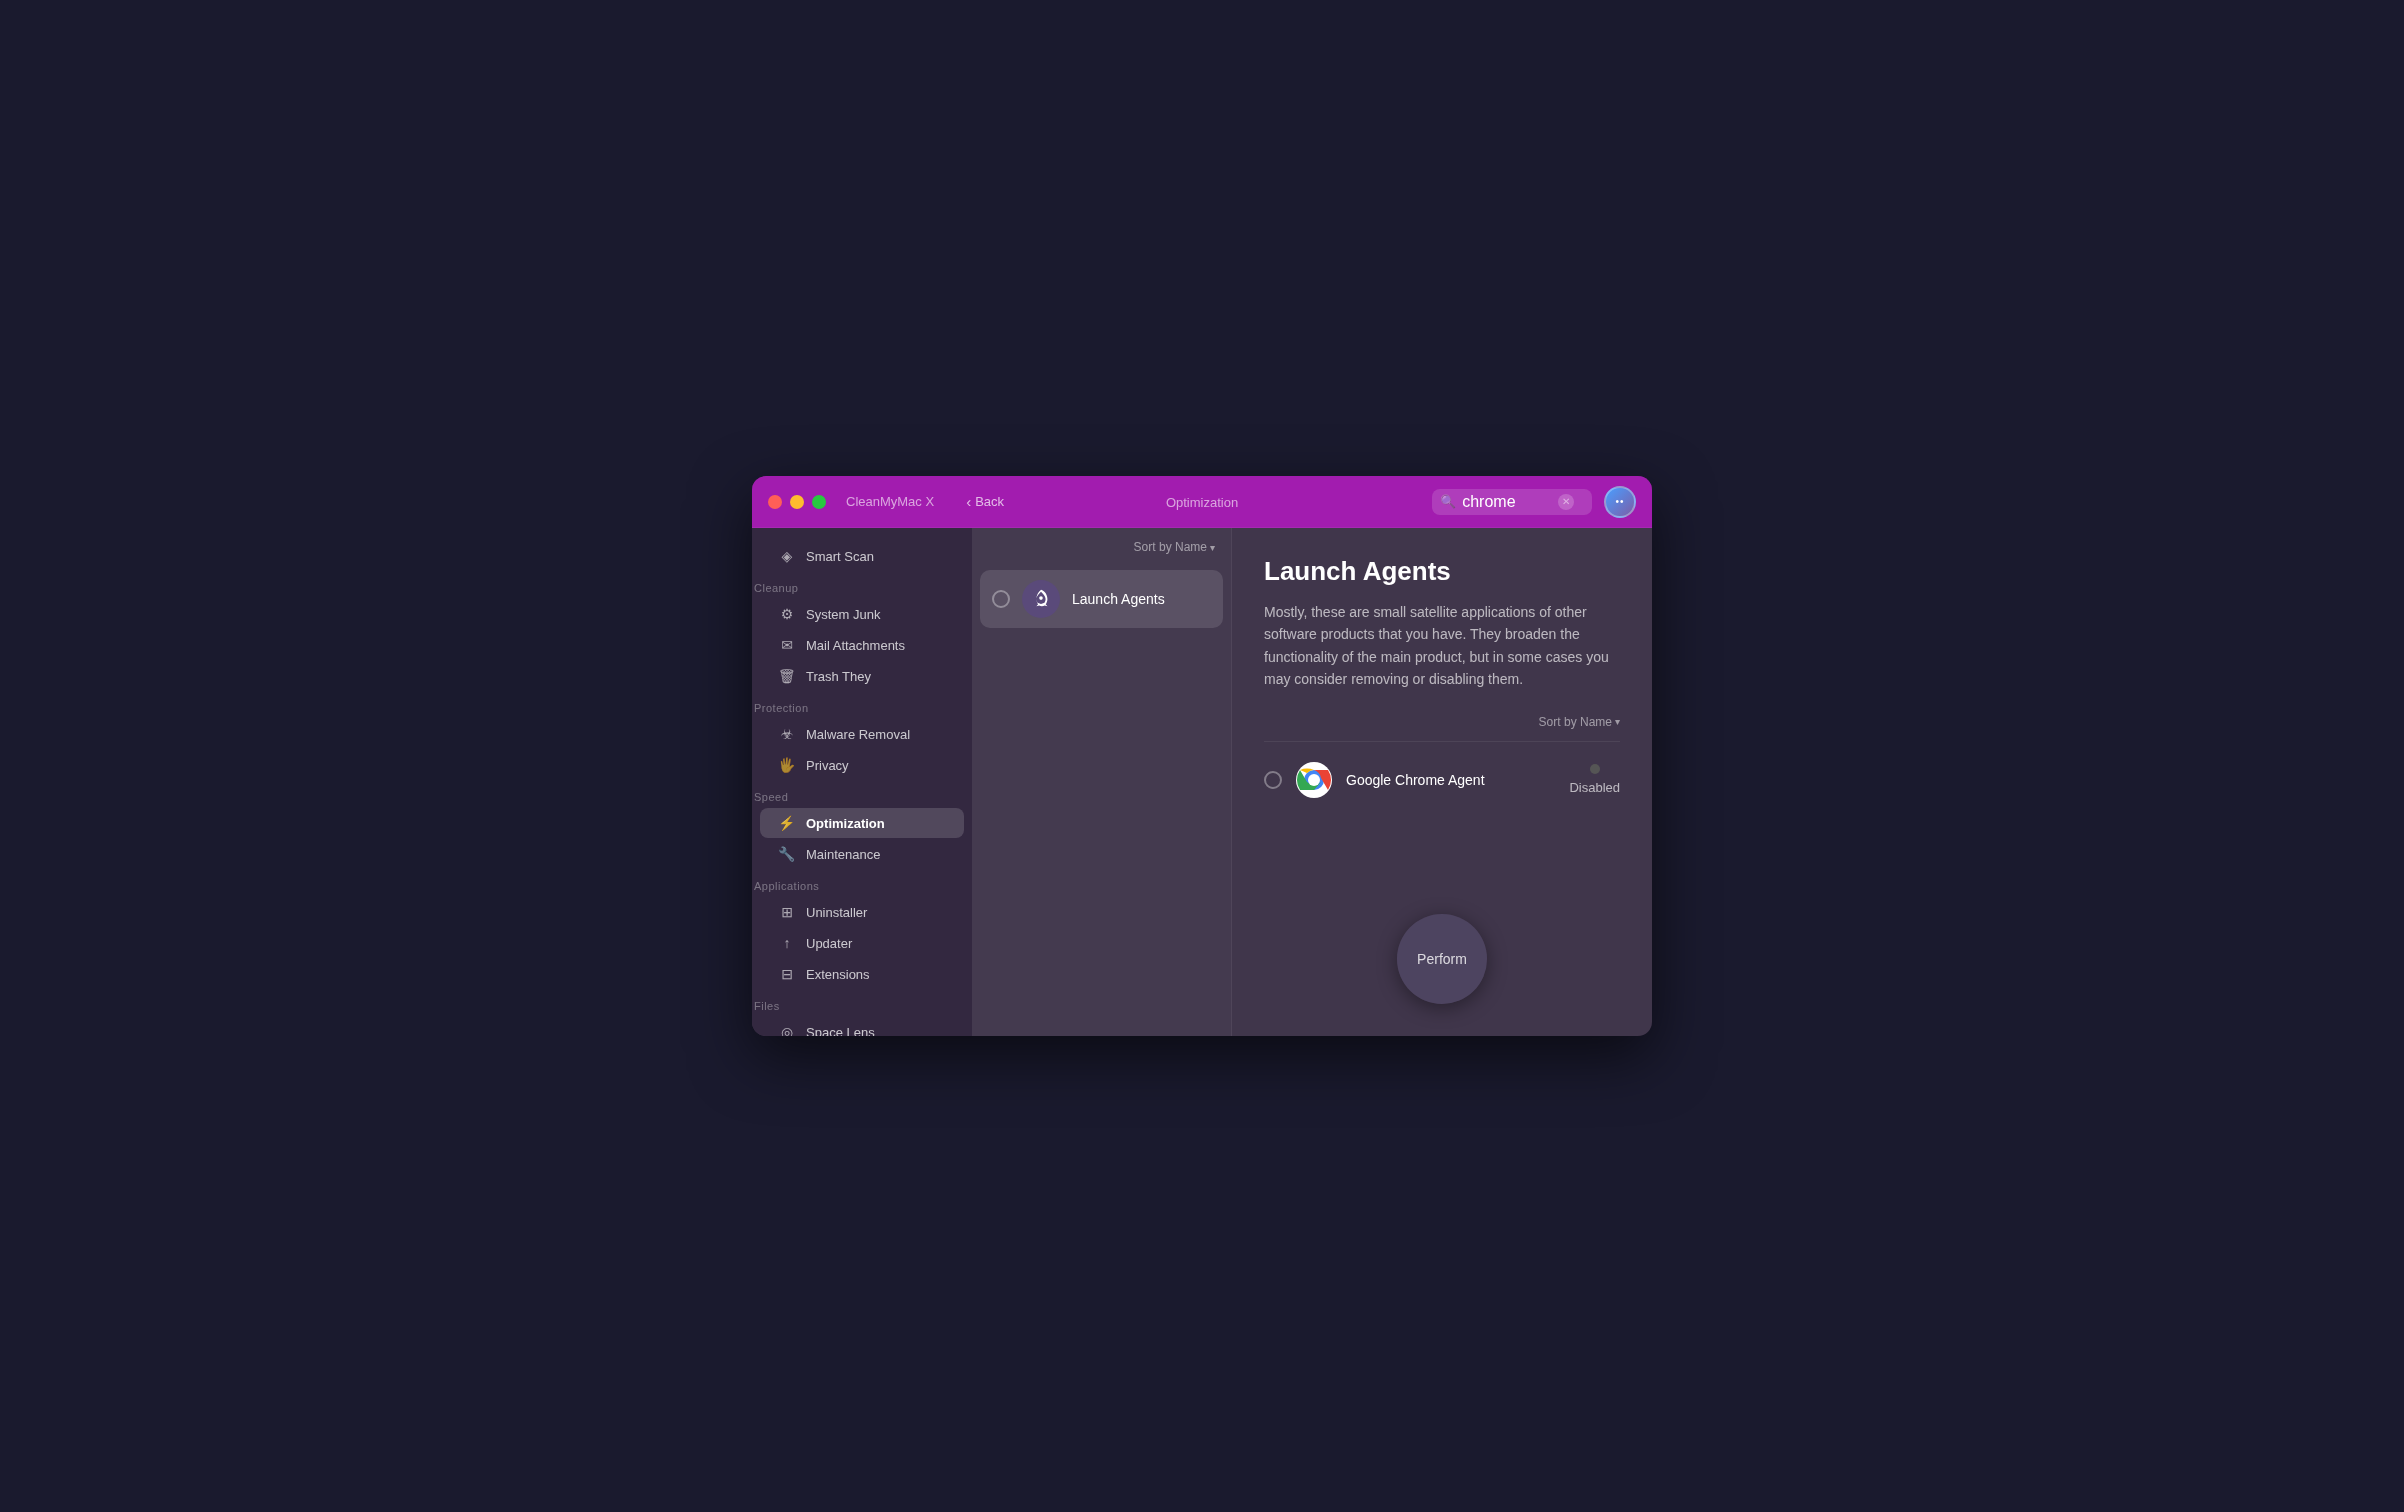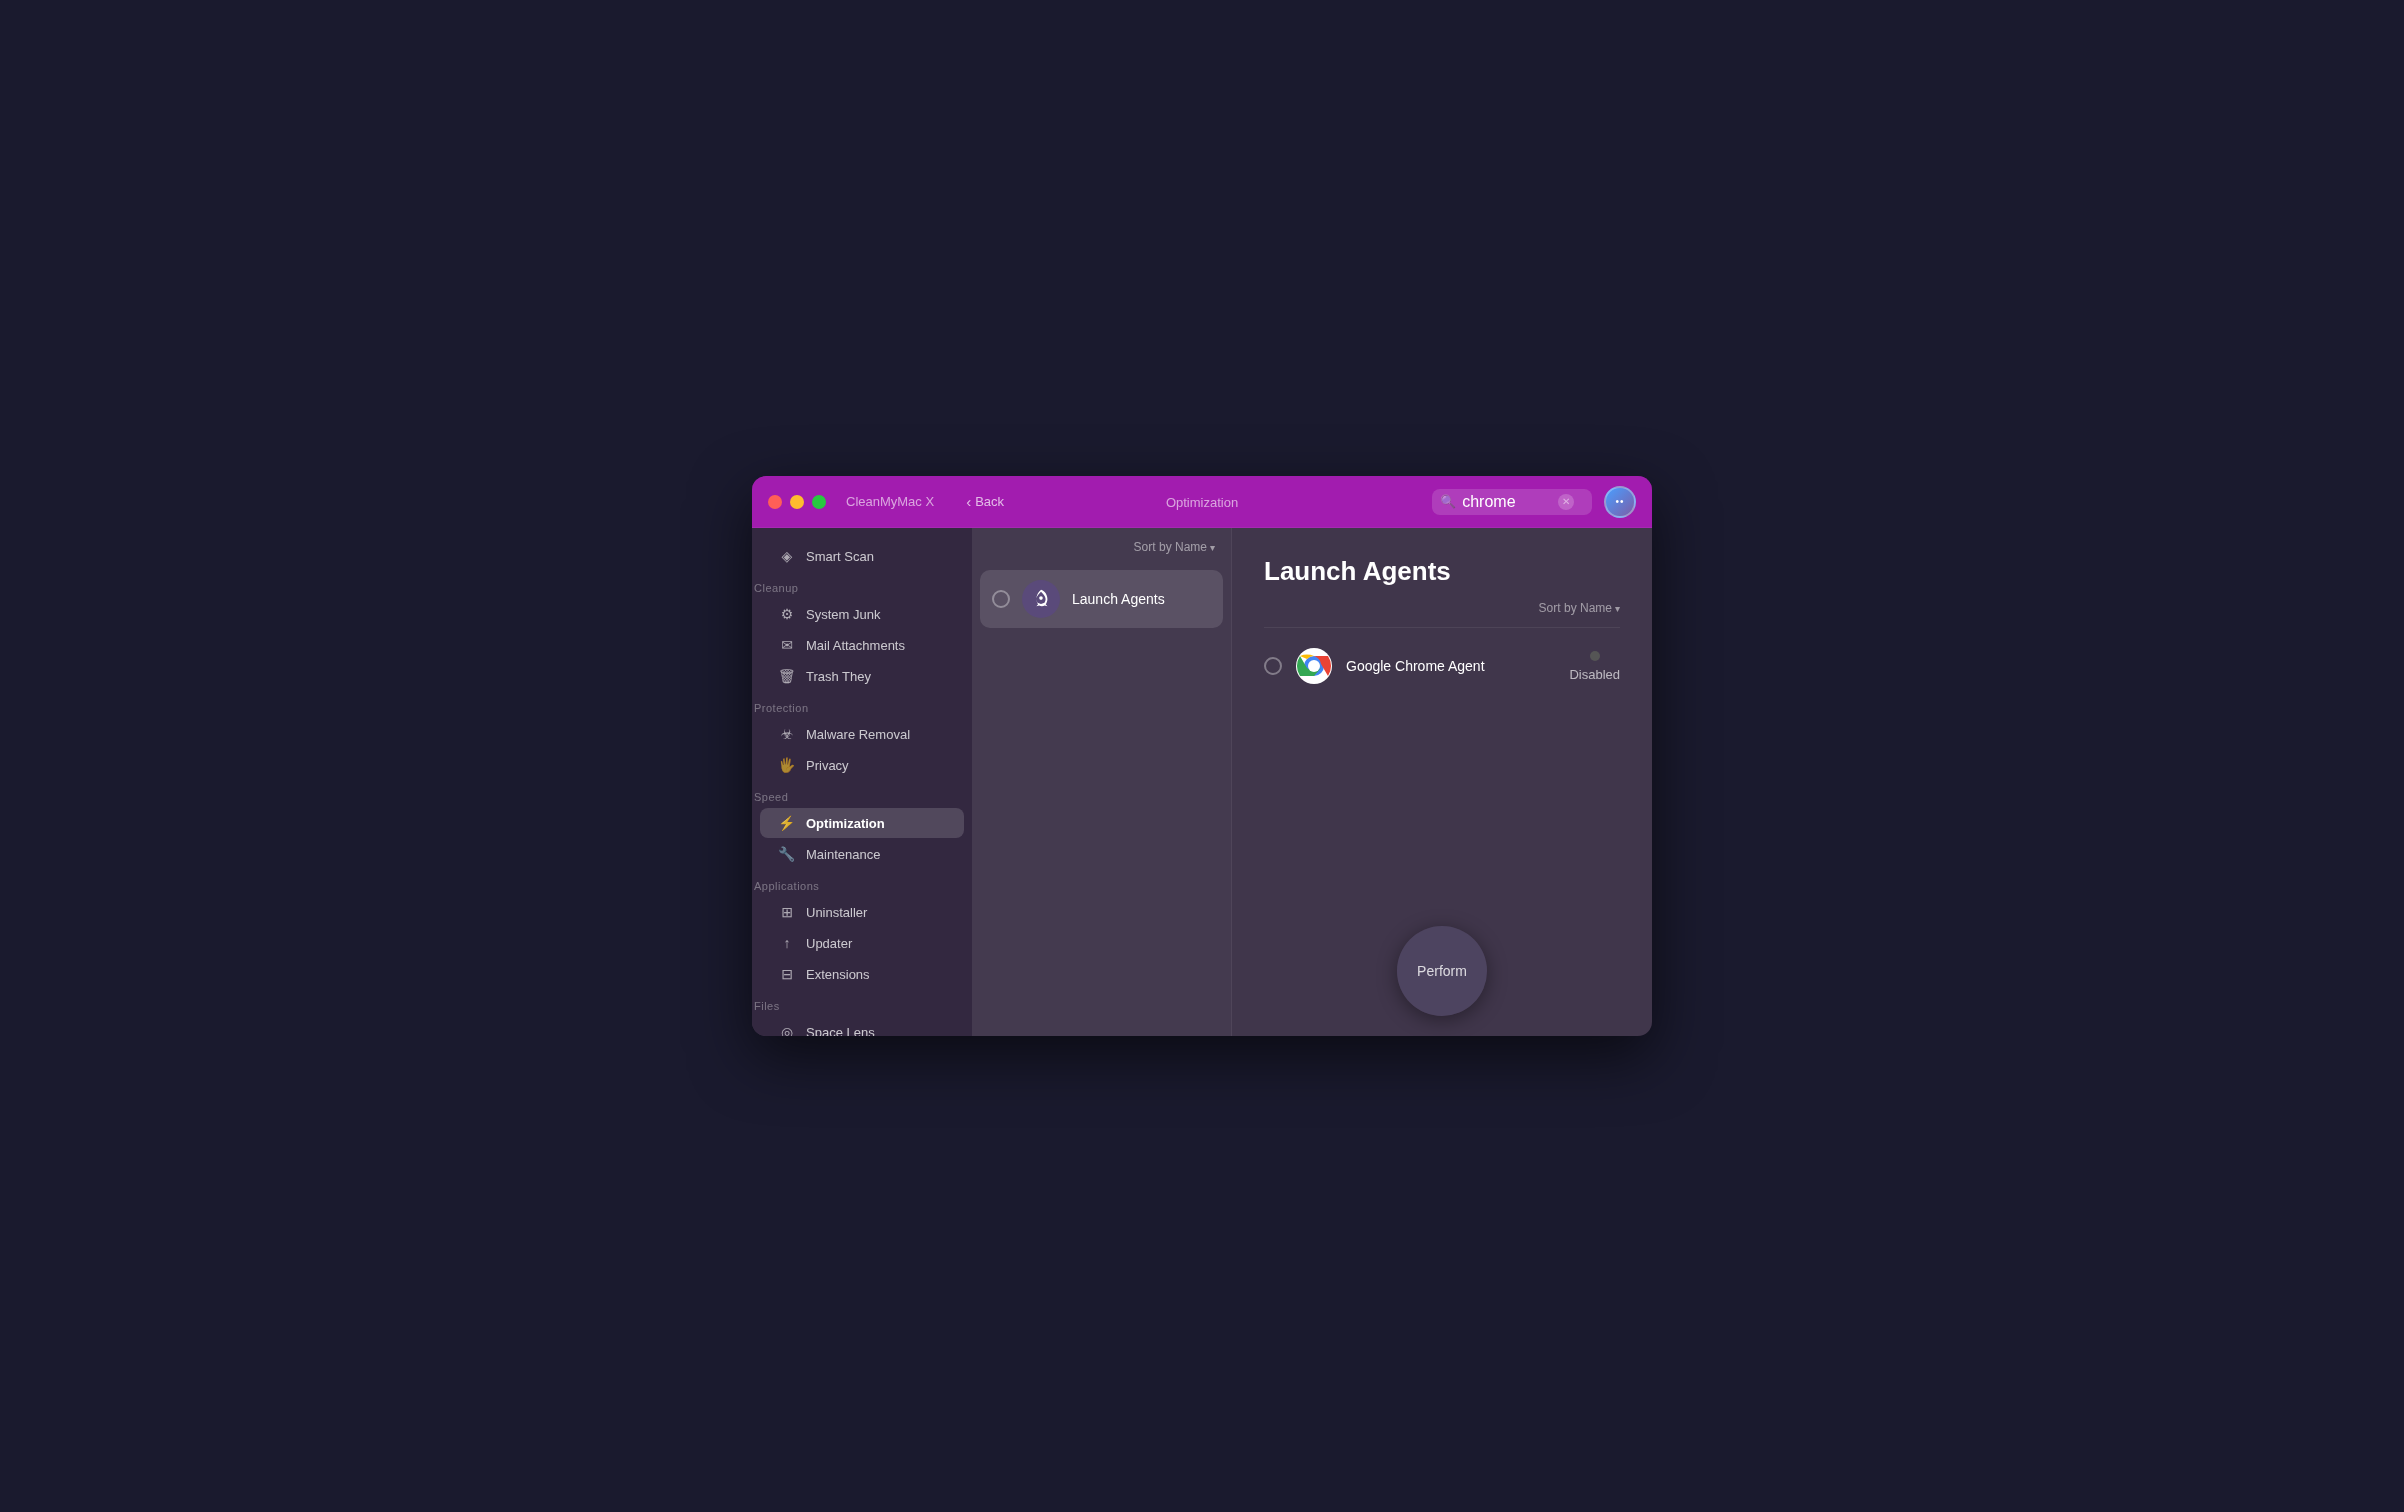--- a/index.html
+++ b/index.html
@@ -272,21 +272,21 @@
       flex-direction: column;
     }
     .status-dot {
       width: 10px;
       height: 10px;
       border-radius: 50%;
       background: #555;
     }
     .perform-btn-wrapper {
       position: absolute;
-      bottom: 20px;
+      bottom: 32px;
       left: 50%;
       transform: translateX(-50%);
     }
     .perform-btn {
       background: rgba(80,70,100,0.85);
       border: none;
       color: rgba(255,255,255,0.8);
       font-size: 14px;
       font-weight: 500;
       width: 90px;
@@ -432,20 +432,21 @@
               <circle cx="12" cy="11" r="2" fill="white"></circle>
             </svg>
           </div>
           <span class="list-item-name">Launch Agents</span>
         </div>
       </div>
     </div>
 
     <div class="detail-panel">
       <h2 class="detail-title">Launch Agents</h2>
+      <p class="detail-description">Mostly, these are small satellite applications of other software products that you have. They broaden the functionality of the main product, but in some cases you may consider removing or disabling them.</p>
 
       <div class="detail-sort-bar">
         <div class="sort-label">
           <span>Sort by Name</span>
           <span class="sort-arrow">▾</span>
         </div>
       </div>
 
       <div class="detail-item">
         <div class="detail-item-radio"></div>

